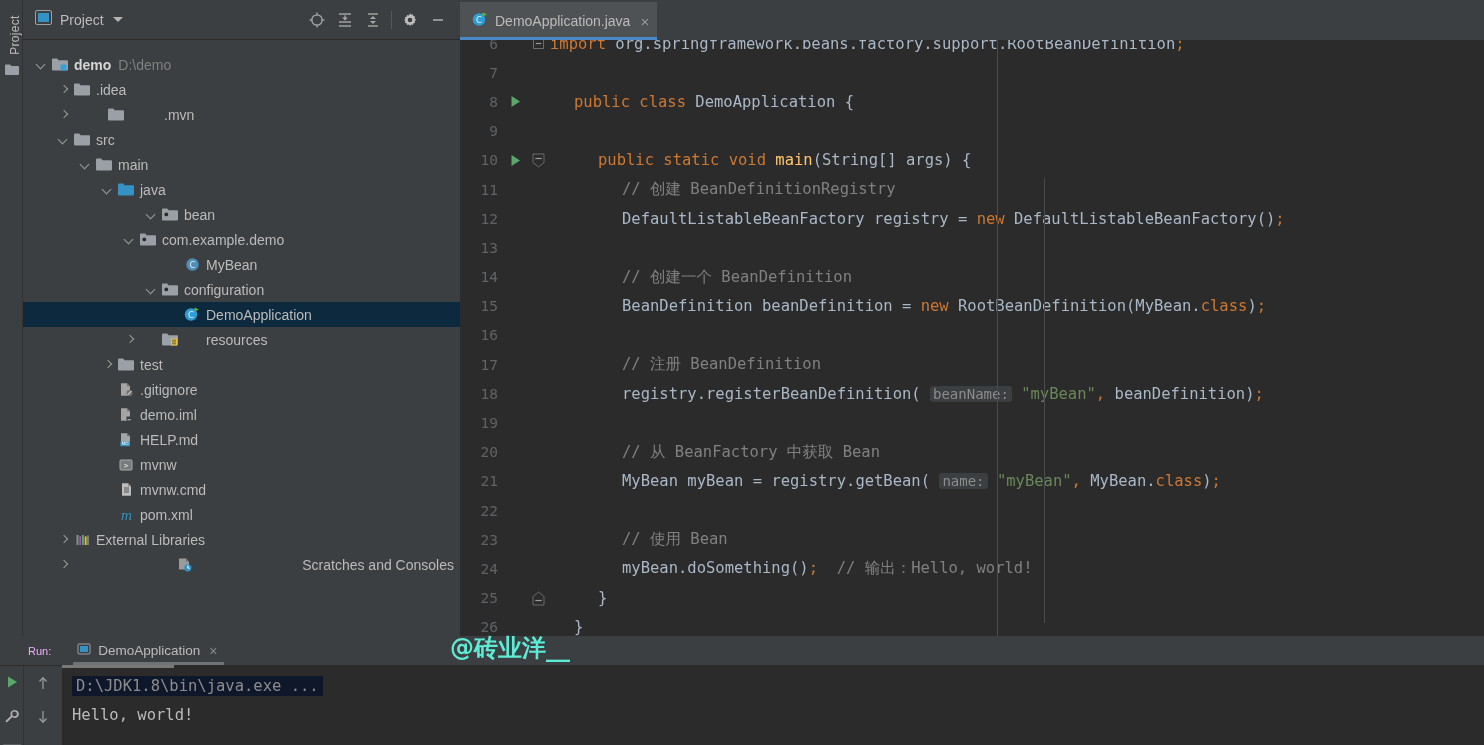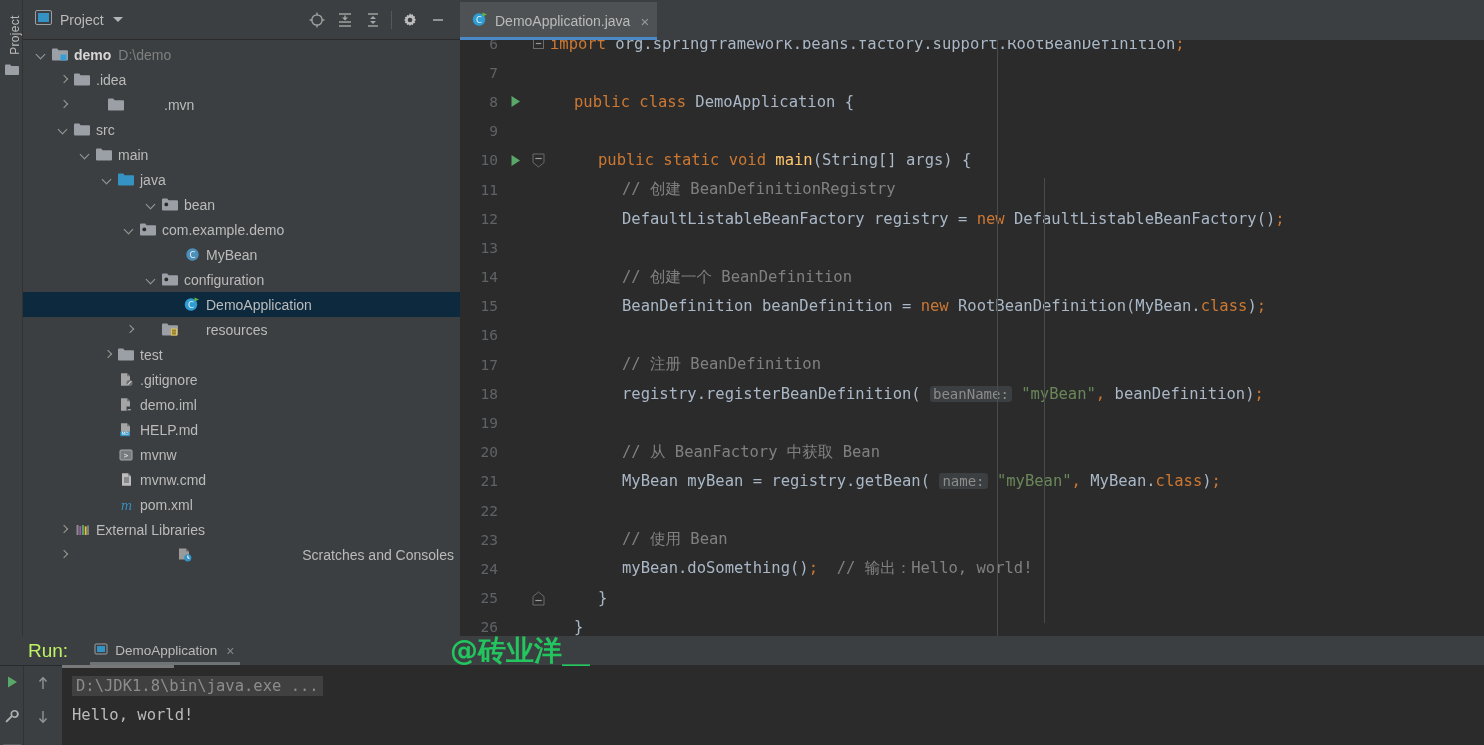--- a/index.html
+++ b/index.html
@@ -44,21 +44,21 @@
   }
   .ph-spacer { flex: 1; }
   .ph-btn {
     width: 28px; height: 28px; display: flex; align-items: center;
     justify-content: center; cursor: default;
   }
   .ph-sep { width: 1px; height: 18px; background: #555758; margin: 0 4px; }
 
   .tree {
     flex: 1; background: #3c3f41; overflow: hidden;
-    padding-top: 2px; position: relative;
+    padding-top: 2px; position: relative; margin-top: 10px;
   }
   .row {
     height: 25px; display: flex; align-items: center;
     font-size: 14px; color: #bbbbbb; white-space: nowrap;
     padding-right: 6px;
   }
   .row.selected { background: #0d293e; }
   .row.marked   { background: #4e4830; }
   .arrow {
     width: 13px; height: 13px; flex: 0 0 13px; position: relative;
@@ -149,54 +149,54 @@
 
   
   .run-panel {
     position: absolute; left: 0; top: 636px; width: 1484px; height: 109px;
     background: #3c3f41;
   }
   .run-header {
     height: 30px; display: flex; align-items: center; position: relative;
     border-bottom: 1px solid #2b2b2b;
   }
-  .run-label { color: #bef264; font-size: 19px; margin-left: 28px; }
+  .run-label { color: #f0abfc; font-size: 11px; margin-left: 28px; }
   .run-tab {
     margin-left: 22px; height: 29px; display: flex; align-items: center;
     position: relative; padding: 0 6px 0 4px;
   }
   .run-tab::after {
     content: ""; position: absolute; left: 0; right: 0; bottom: 0;
     height: 3px; background: #6e7376;
   }
   .run-tab-label { color: #bbbbbb; font-size: 13.5px; margin-left: 7px; }
   .run-tab-close { color: #888; font-size: 14px; margin-left: 9px; }
   .watermark {
     position: absolute; left: 450px; top: -4px;
-    color: #22c55e; font-size: 28px; font-weight: bold;
+    color: #5eead4; font-size: 24px; font-weight: bold;
     font-family: "DejaVu Sans", sans-serif;
   }
   .run-body { position: absolute; left: 0; top: 30px; right: 0; bottom: 0;
               display: flex; }
   .run-gutter1 {
     width: 24px; flex: 0 0 24px; background: #3c3f41;
     display: flex; flex-direction: column; align-items: center;
     padding-top: 9px; gap: 16px; border-right: 1px solid #323232;
   }
   .run-gutter2 {
     width: 38px; flex: 0 0 38px; background: #3c3f41;
     display: flex; flex-direction: column; align-items: center;
     padding-top: 9px; gap: 14px;
   }
   .console {
     flex: 1; background: #2b2b2b; padding: 5px 0 0 10px;
     font-family: "DejaVu Sans Mono", monospace; font-size: 15.5px;
   }
   .console-line { height: 29px; display: flex; align-items: center; }
-  .cmdline { color: #8c8c8c; background: #404040; padding: 1px 4px; }
+  .cmdline { color: #8c8c8c; background: #0f172a; padding: 1px 4px; }
   .outline { color: #bbbbbb; }
   .run-sb {
     position: absolute; left: 62px; top: -1px; width: 112px; height: 3px;
     background: #787878;
   }
   .bottom-bar {
     position: absolute; left: 62px; bottom: 0px; width: 30px; height: 7px;
     background: #5c6063; border-radius: 2px;
   }
   .topline {

